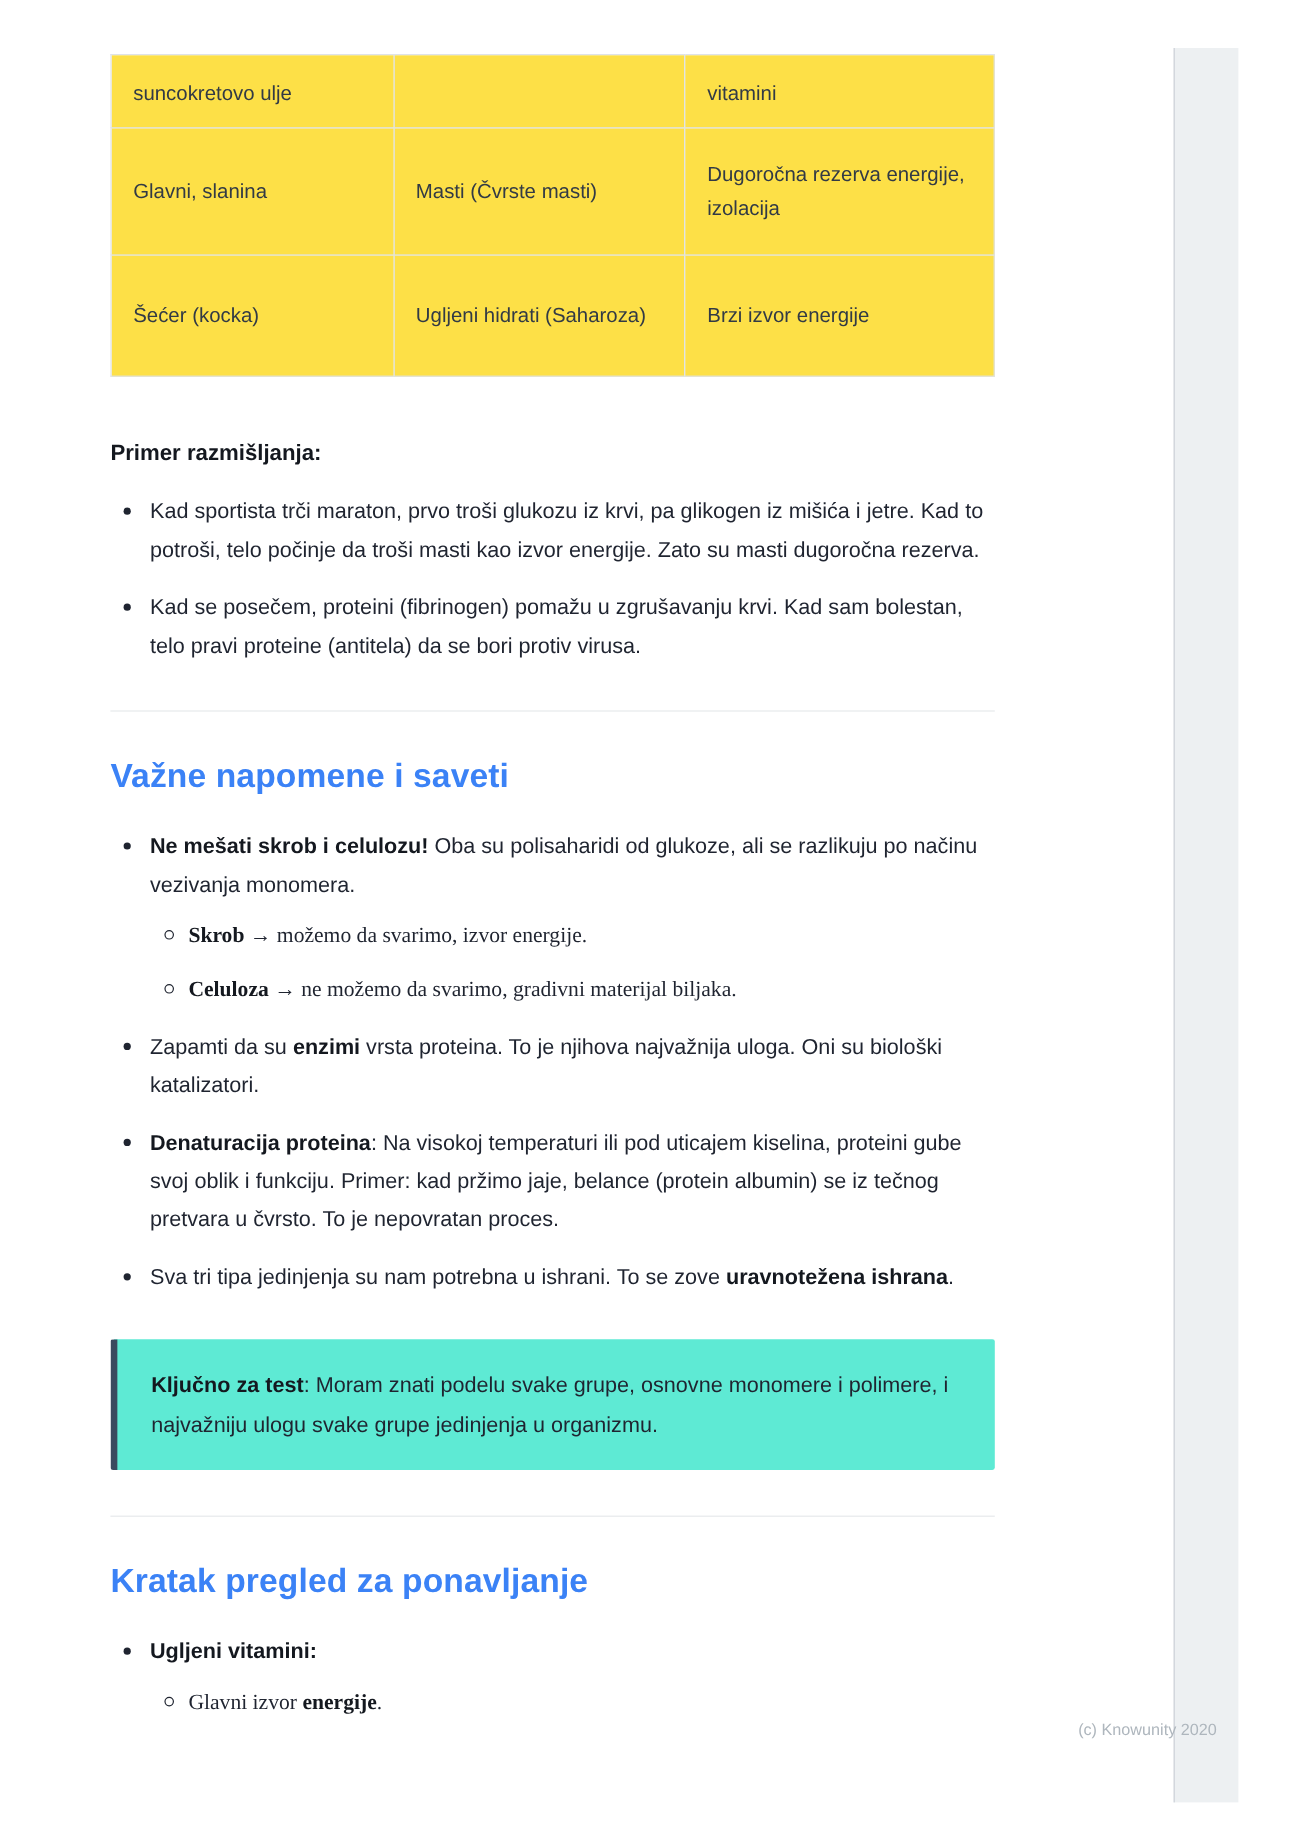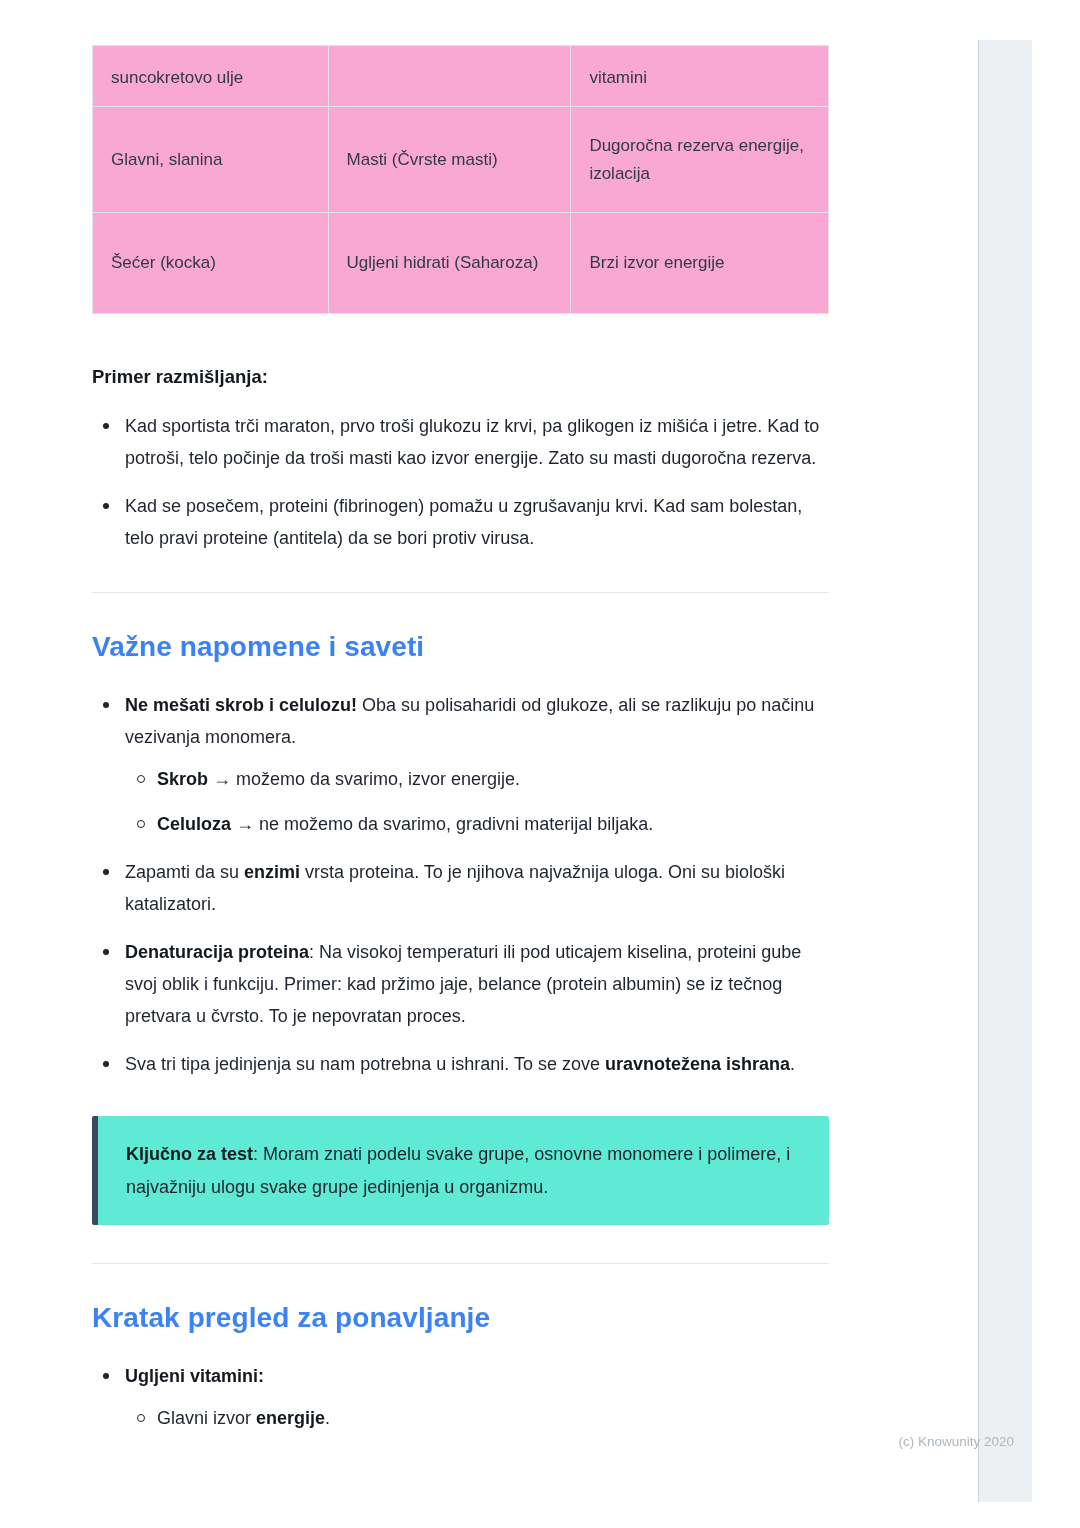--- a/index.html
+++ b/index.html
@@ -20,21 +20,21 @@
 
   
   table.food-table {
     width: 100%;
     border-collapse: collapse;
     font-size: 17px;
     color: #323a45;
   }
   table.food-table td {
     border: 1px solid #dfe3e8;
-    background: #f9a8d4;
+    background: #fde047;
     padding: 14px 18px;
     vertical-align: middle;
     line-height: 1.65;
   }
   table.food-table col.c1 { width: 32%; }
   table.food-table col.c2 { width: 33%; }
   table.food-table col.c3 { width: 35%; }
   tr.row-clipped td { height: 56px; padding-top: 18px; vertical-align: top; }
   tr.row-tall td { height: 106px; }
   tr.row-tall2 td { height: 101px; }
@@ -71,20 +71,21 @@
     background: #1f2430;
   }
   ul.sub-list { list-style: none; margin: 10px 0 6px 0; padding: 0; }
   ul.sub-list > li {
     position: relative;
     padding-left: 32px;
     font-size: 18px;
     line-height: 1.78;
     margin-bottom: 13px;
     color: #1f2430;
+    font-family: Liberation Serif, serif;
   }
   ul.sub-list > li::before {
     content: "";
     position: absolute;
     left: 12px; top: 12px;
     width: 6px; height: 6px;
     border-radius: 50%;
     border: 1.6px solid #1f2430;
     background: transparent;
   }

